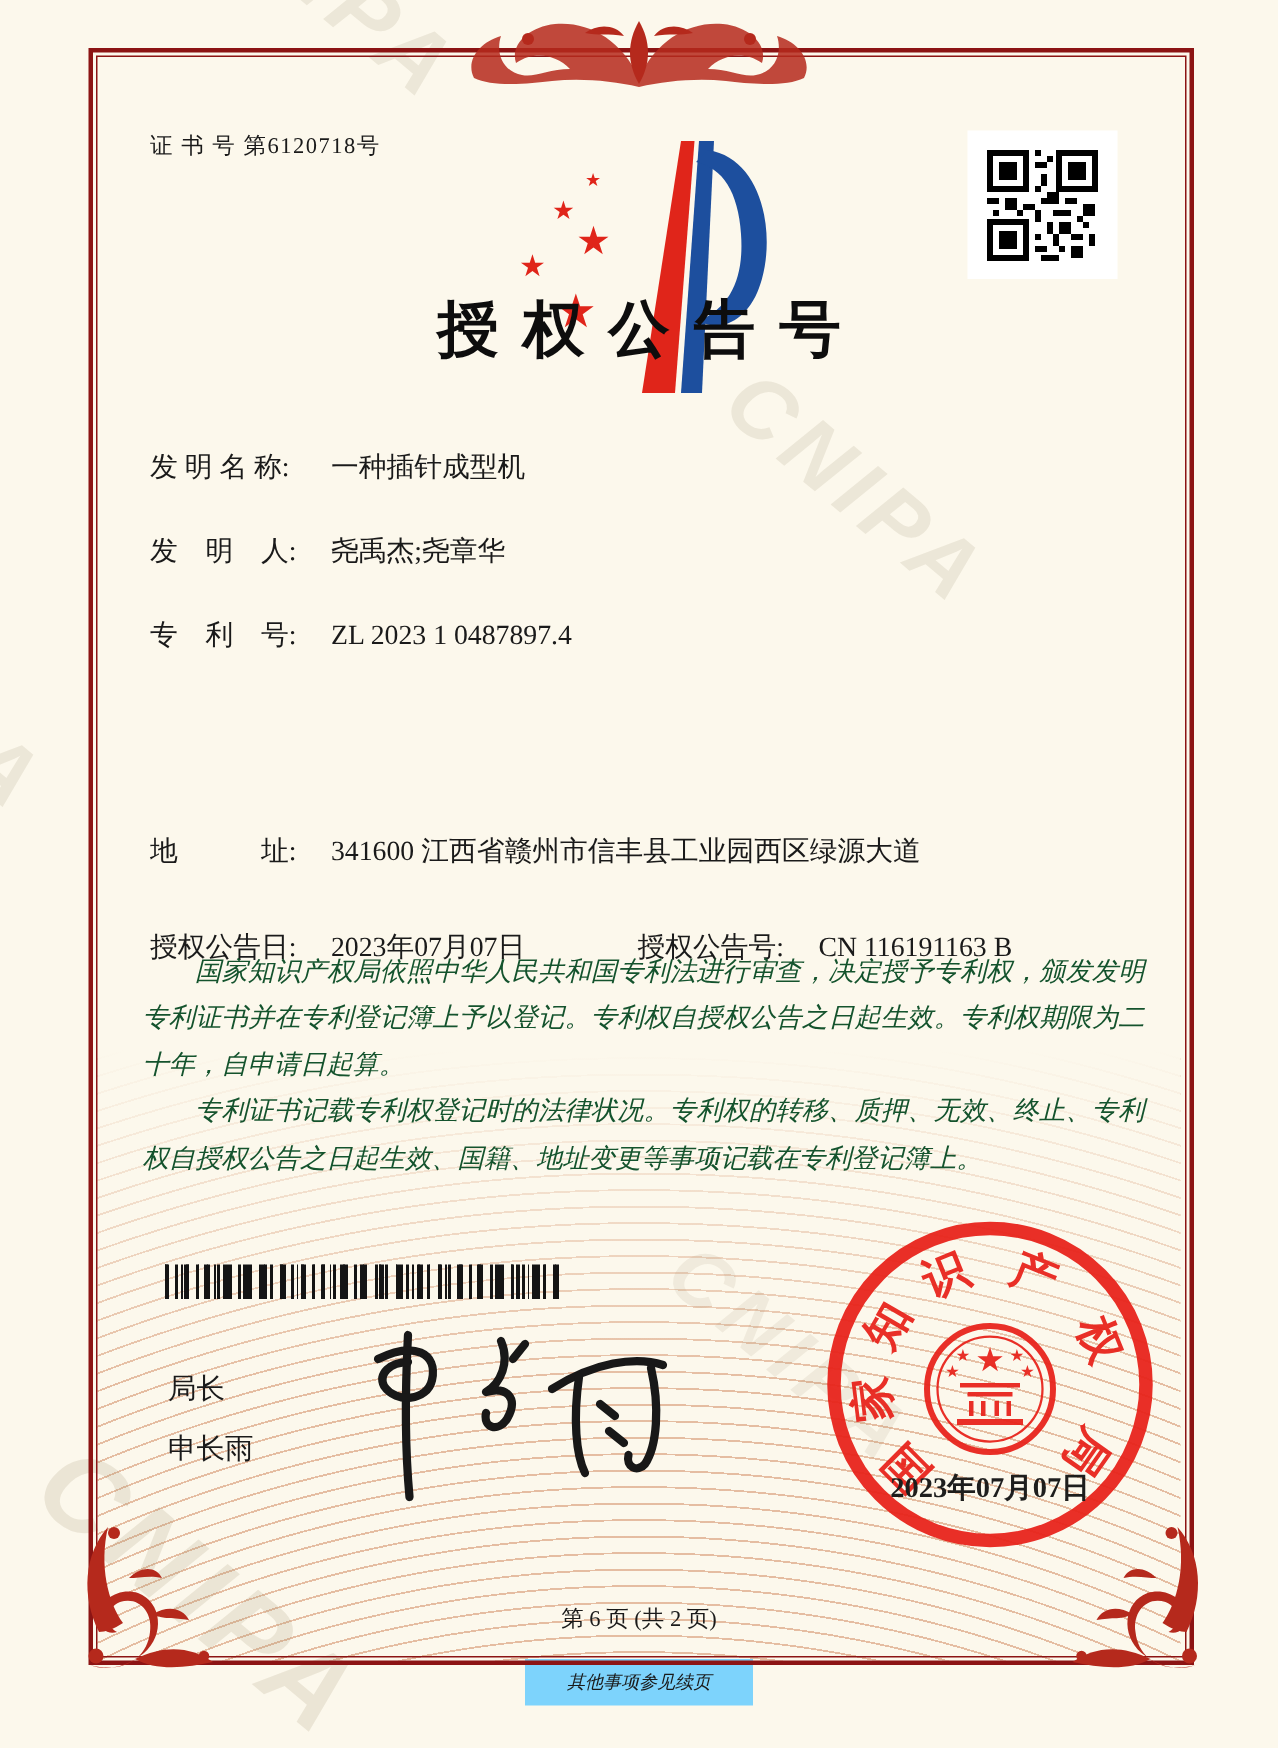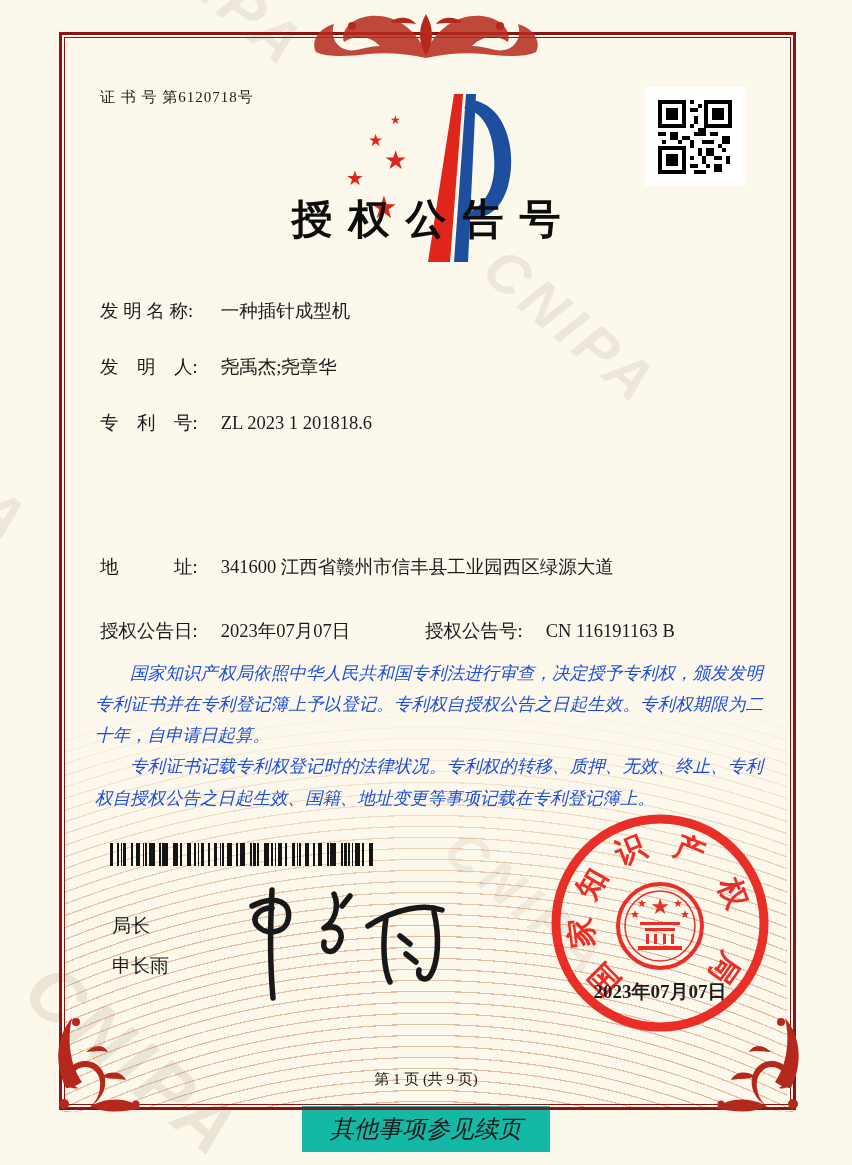--- a/index.html
+++ b/index.html
@@ -65,42 +65,42 @@
   }
   
   .row{position:absolute;left:100px;font-size:18.5px;white-space:nowrap;}
   .row .lbl{display:inline-block;min-width:112px;white-space:pre;}
   .row .val{margin-left:4px;white-space:pre;text-align:center;}
   .r1{top:298px}.r2{top:354px}.r3{top:410px}.r4{top:461px}
   .r5{top:516px}.r6{top:554px}.r7{top:618px}
   .pair2{position:absolute;left:325px;top:0;}
   
   .body-text{
-    position:absolute;left:95px;top:658px;width:668px;
-    font-size:17.5px;line-height:1.78;font-style:italic;text-align:justify;color:#1d4ed8;
+    position:absolute;left:95px;top:632px;width:668px;
+    font-size:17.5px;line-height:1.78;font-style:italic;text-align:justify;color:#14532d;
   }
   .body-text p{margin:0;text-indent:2em;}
   
   .barcode{
     position:absolute;left:110px;top:843px;width:263px;height:23px;
     background:
      repeating-linear-gradient(90deg,#141414 0 2px,transparent 2px 7px),
      repeating-linear-gradient(90deg,#141414 0 1px,transparent 1px 11px),
      repeating-linear-gradient(90deg,#141414 0 3px,transparent 3px 13px);
   }
   .sig-title{position:absolute;left:112px;top:913px;font-size:19px;}
   .sig-name{position:absolute;left:112px;top:953px;font-size:19px;font-family:Liberation Mono, monospace;}
   .signature{position:absolute;left:238px;top:878px;}
   
   .seal{position:absolute;left:547px;top:810px;opacity:0.94;}
   
   .page-no{position:absolute;left:0;width:100%;top:1070px;text-align:center;font-size:15px;}
   .continuation{
     position:absolute;left:50%;transform:translateX(-50%);top:1106px;
-    background:#14b8a6;padding:7px 28px;font-size:24px;font-style:italic;white-space:nowrap;
+    background:#7dd3fc;padding:7px 28px;font-size:12px;font-style:italic;white-space:nowrap;
   }
 </style>
 </head>
 <body>
 
 <div class="wm wm1">CNIPA</div>
 <div class="wm wm2">CNIPA</div>
 <div class="wm wm3">CNIPA</div>
 <div class="wm wm4">CNIPA</div>
 <div class="wm wm5">CNIPA</div>
@@ -218,21 +218,21 @@
   <div class="row r1">
     <span class="lbl">发 明 名 称:</span>
     <span class="val">一种插针成型机</span>
   </div>
   <div class="row r2">
     <span class="lbl">发　明　人:</span>
     <span class="val">尧禹杰;尧章华</span>
   </div>
   <div class="row r3">
     <span class="lbl">专　利　号:</span>
-    <span class="val">ZL 2023 1 201818.6</span>
+    <span class="val">ZL 2023 1 0487897.4</span>
   </div>
   <div class="row r6">
     <span class="lbl">地　　　址:</span>
     <span class="val">341600 江西省赣州市信丰县工业园西区绿源大道</span>
   </div>
   <div class="row r7">
     <span class="lbl">授权公告日:</span>
     <span class="val">2023年07月07日</span>
     <span class="pair2">
       <span class="lbl">授权公告号:</span>
@@ -304,16 +304,16 @@
         <rect x="99" y="124" width="3" height="10"></rect>
         <rect x="107" y="124" width="3" height="10"></rect>
         <rect x="116" y="124" width="3" height="10"></rect>
         <rect x="124" y="124" width="3" height="10"></rect>
         <rect x="91" y="136" width="44" height="4"></rect>
       </g>
     </g>
     <text x="113" y="188" font-size="19" font-weight="bold" fill="#111" text-anchor="middle">2023年07月07日</text>
   </svg>
 
-  <div class="page-no">第 1 页 (共 9 页)</div>
+  <div class="page-no">第 6 页 (共 2 页)</div>
   <div class="continuation">其他事项参见续页</div>
 
 </div>
 
 </body></html>

